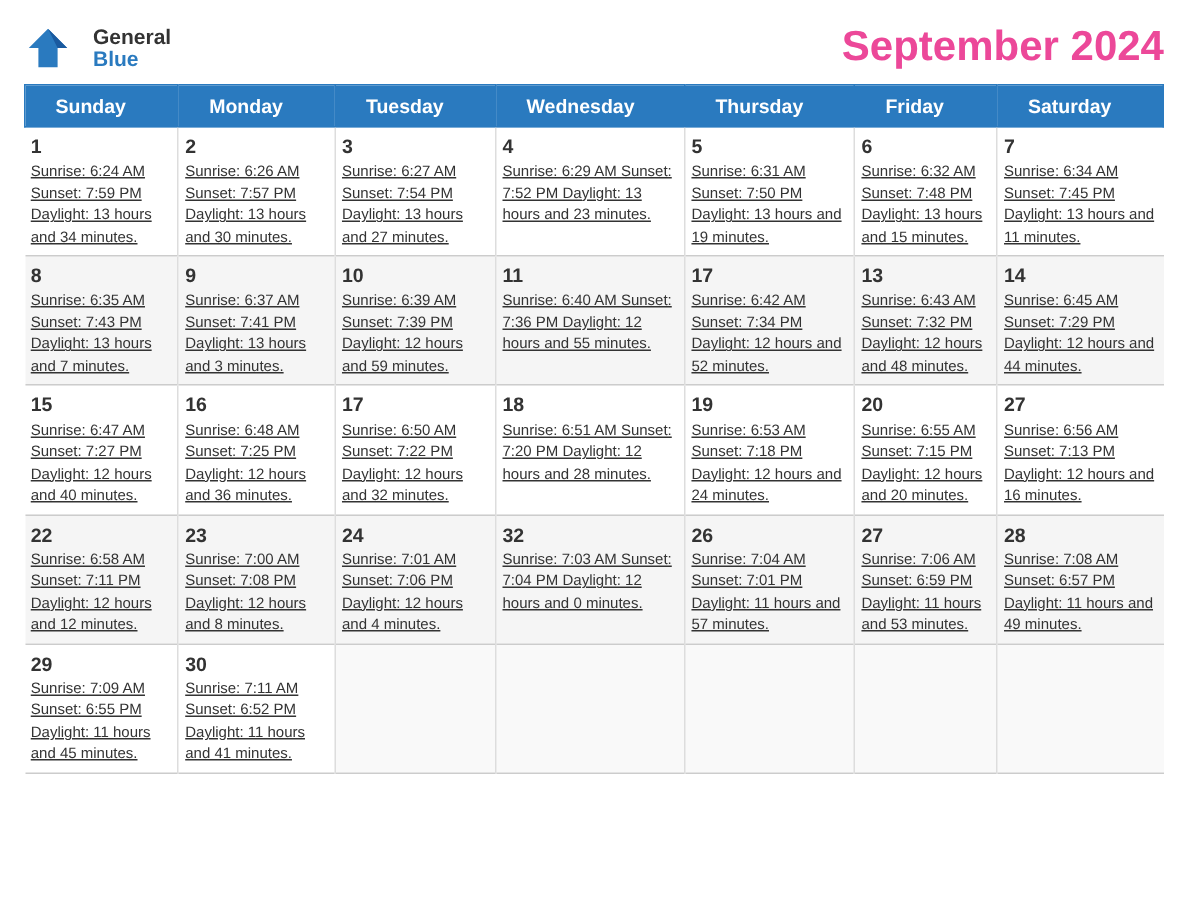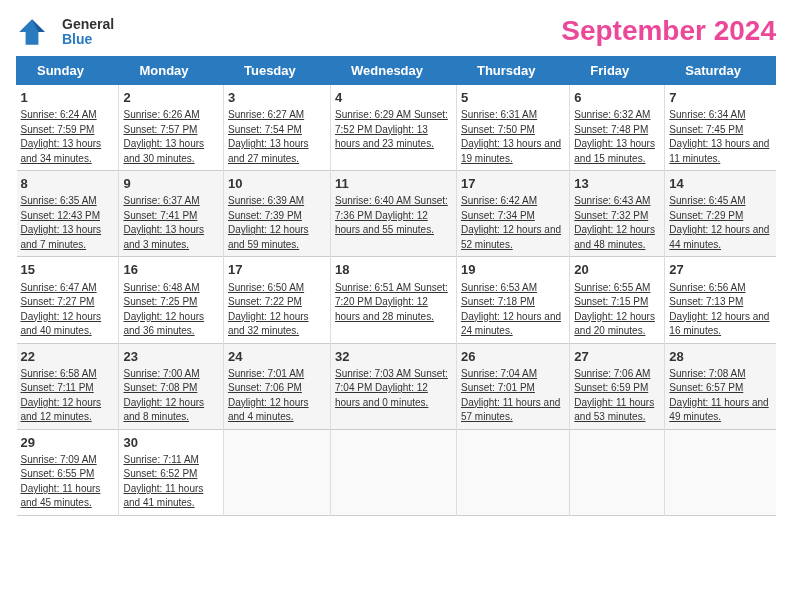--- a/index.html
+++ b/index.html
@@ -186,21 +186,21 @@
           <div class="day-info">Sunrise: 6:34 AM
 Sunset: 7:45 PM
 Daylight: 13 hours
 and 11 minutes.</div>
         </td>
       </tr>
       <tr>
         <td>
           <span class="day-num">8</span>
           <div class="day-info">Sunrise: 6:35 AM
-Sunset: 12:43 PM
+Sunset: 7:43 PM
 Daylight: 13 hours
 and 7 minutes.</div>
         </td>
         <td>
           <span class="day-num">9</span>
           <div class="day-info">Sunrise: 6:37 AM
 Sunset: 7:41 PM
 Daylight: 13 hours
 and 3 minutes.</div>
         </td>

